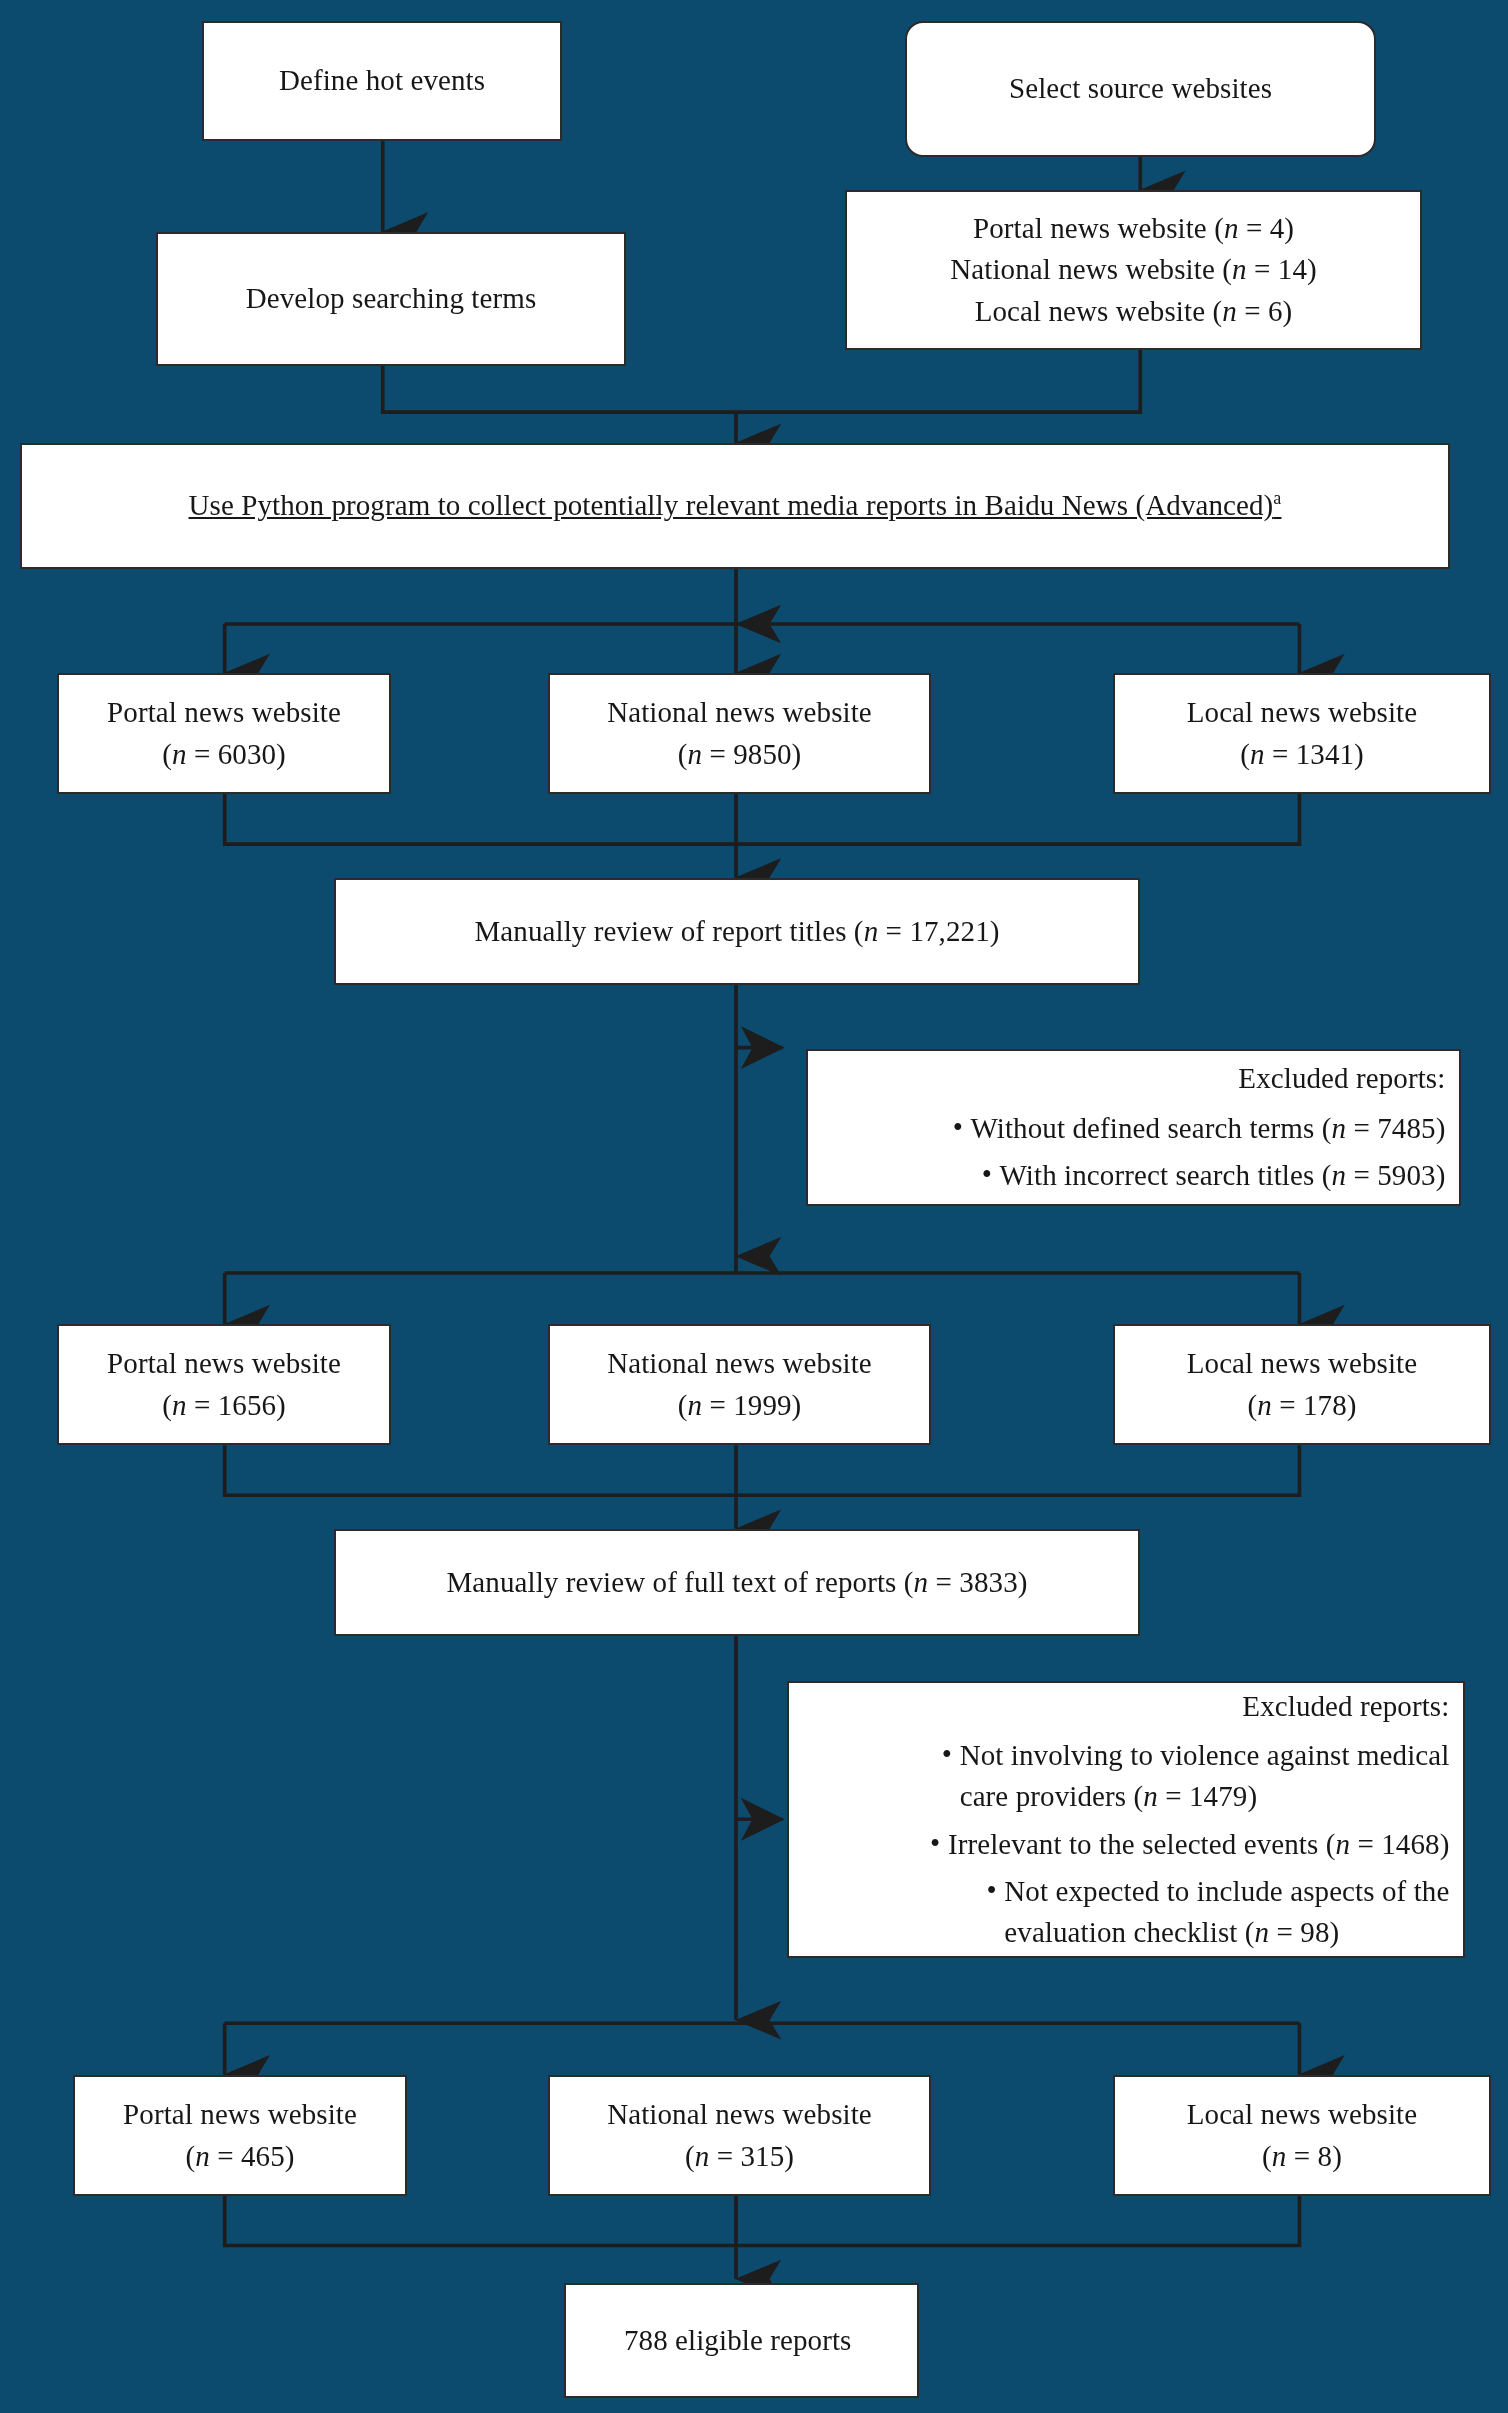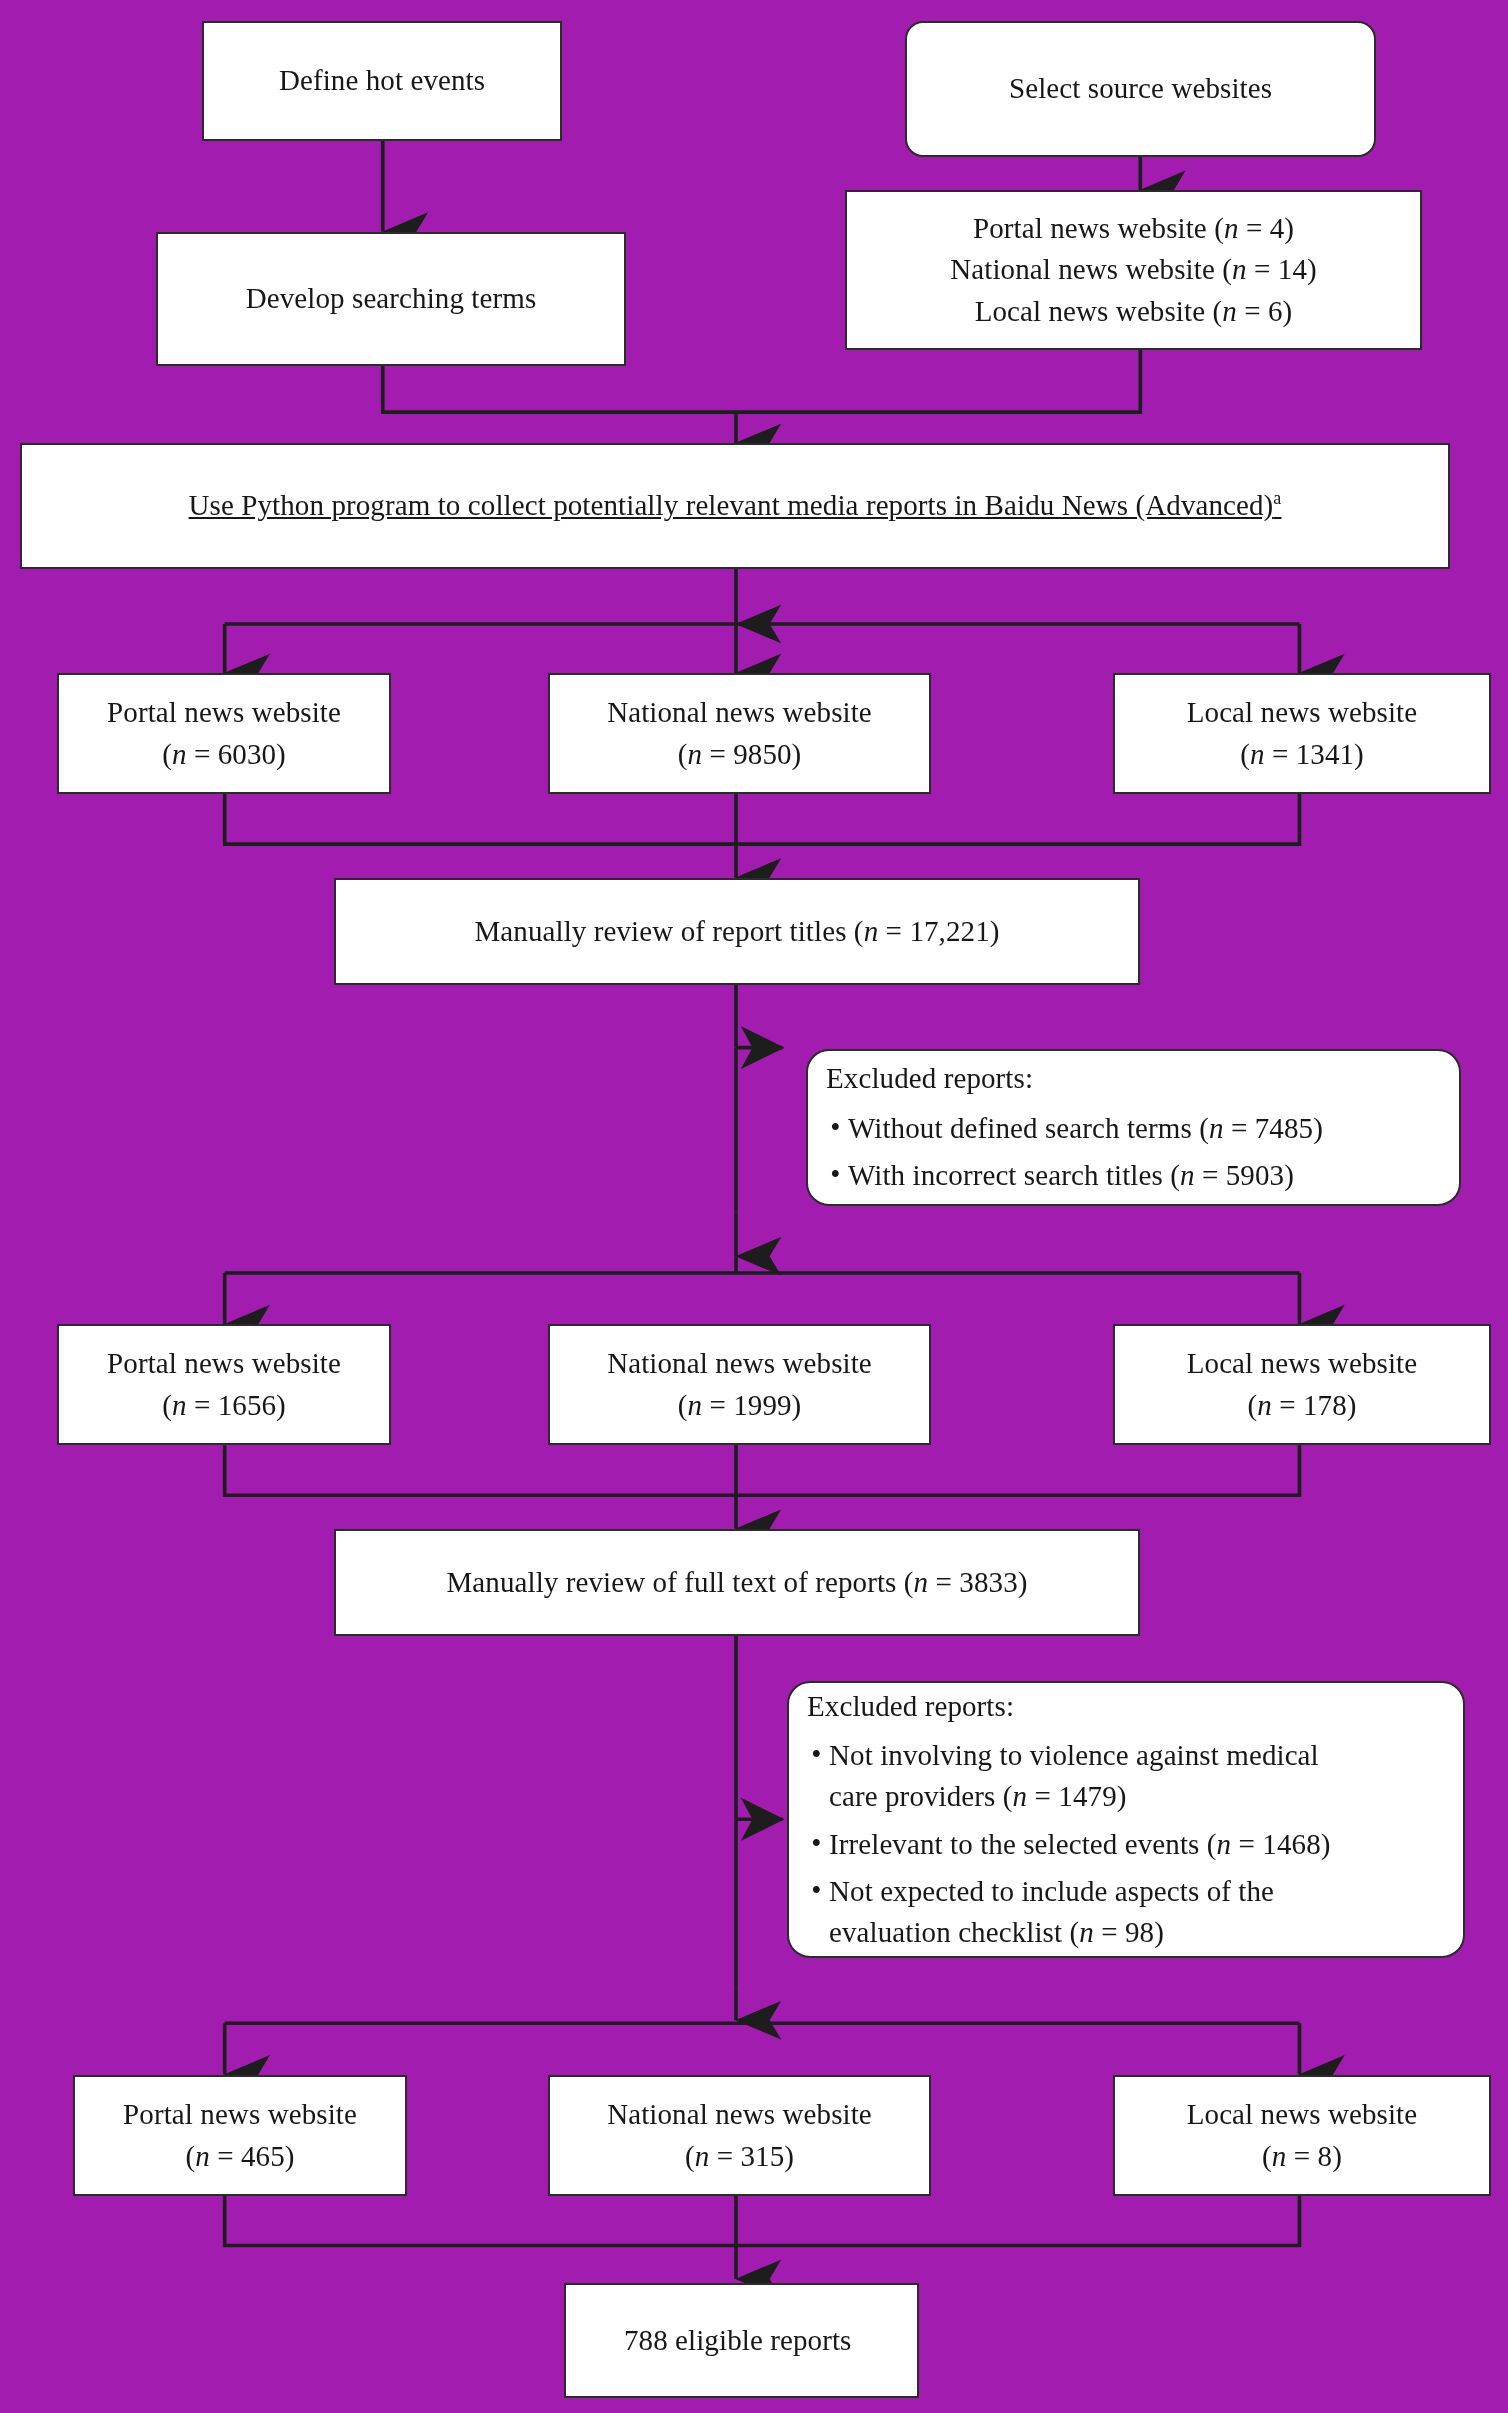--- a/index.html
+++ b/index.html
@@ -1,35 +1,35 @@
 <!DOCTYPE html>
 <html style="font-size:8.3px"><head>
 <meta charset="utf-8">
 <style>
   html,body{margin:0;padding:0;background:#ffffff;}
   body{font-family:"Liberation Serif","DejaVu Serif",serif;}
-  #stage{position:relative;width:1509px;height:2413px;background:#a21caf;overflow:hidden;}
+  #stage{position:relative;width:1509px;height:2413px;background:#0c4a6e;overflow:hidden;}
   #wires{position:absolute;left:0;top:0;width:1509px;height:2413px;}
   .node{
     position:absolute;
     box-sizing:border-box;
     background:#ffffff;
     border:2.6px solid #2b2b2b;
     display:flex;
     flex-direction:column;
     align-items:center;
     justify-content:center;
     text-align:center;
     color:#171717;
     font-size:29px;
     line-height:1.42;
     letter-spacing:0.1px;
   }
   .node .ln{display:block;white-space:nowrap;}
-  .node.left-al{align-items:flex-start;text-align:left;border-radius:23px;}
+  .node.left-al{align-items:flex-end;text-align:left;}
   .pad{padding:0 13.6px;}
   .exc{padding:15.7px 13.6px 15.7px 18px;}
   .exc .hdr{display:block;margin-bottom:2.1px;}
   .bul{display:block;position:relative;padding-left:22px;margin-top:6.3px;}
   .bul .dot{position:absolute;left:4.2px;top:-1px;}
   .bul .ind{display:block;padding-left:0;}
   .ital{font-style:italic;}
   .sup{font-size:18px;vertical-align:super;line-height:0;}
 </style>
 </head>

